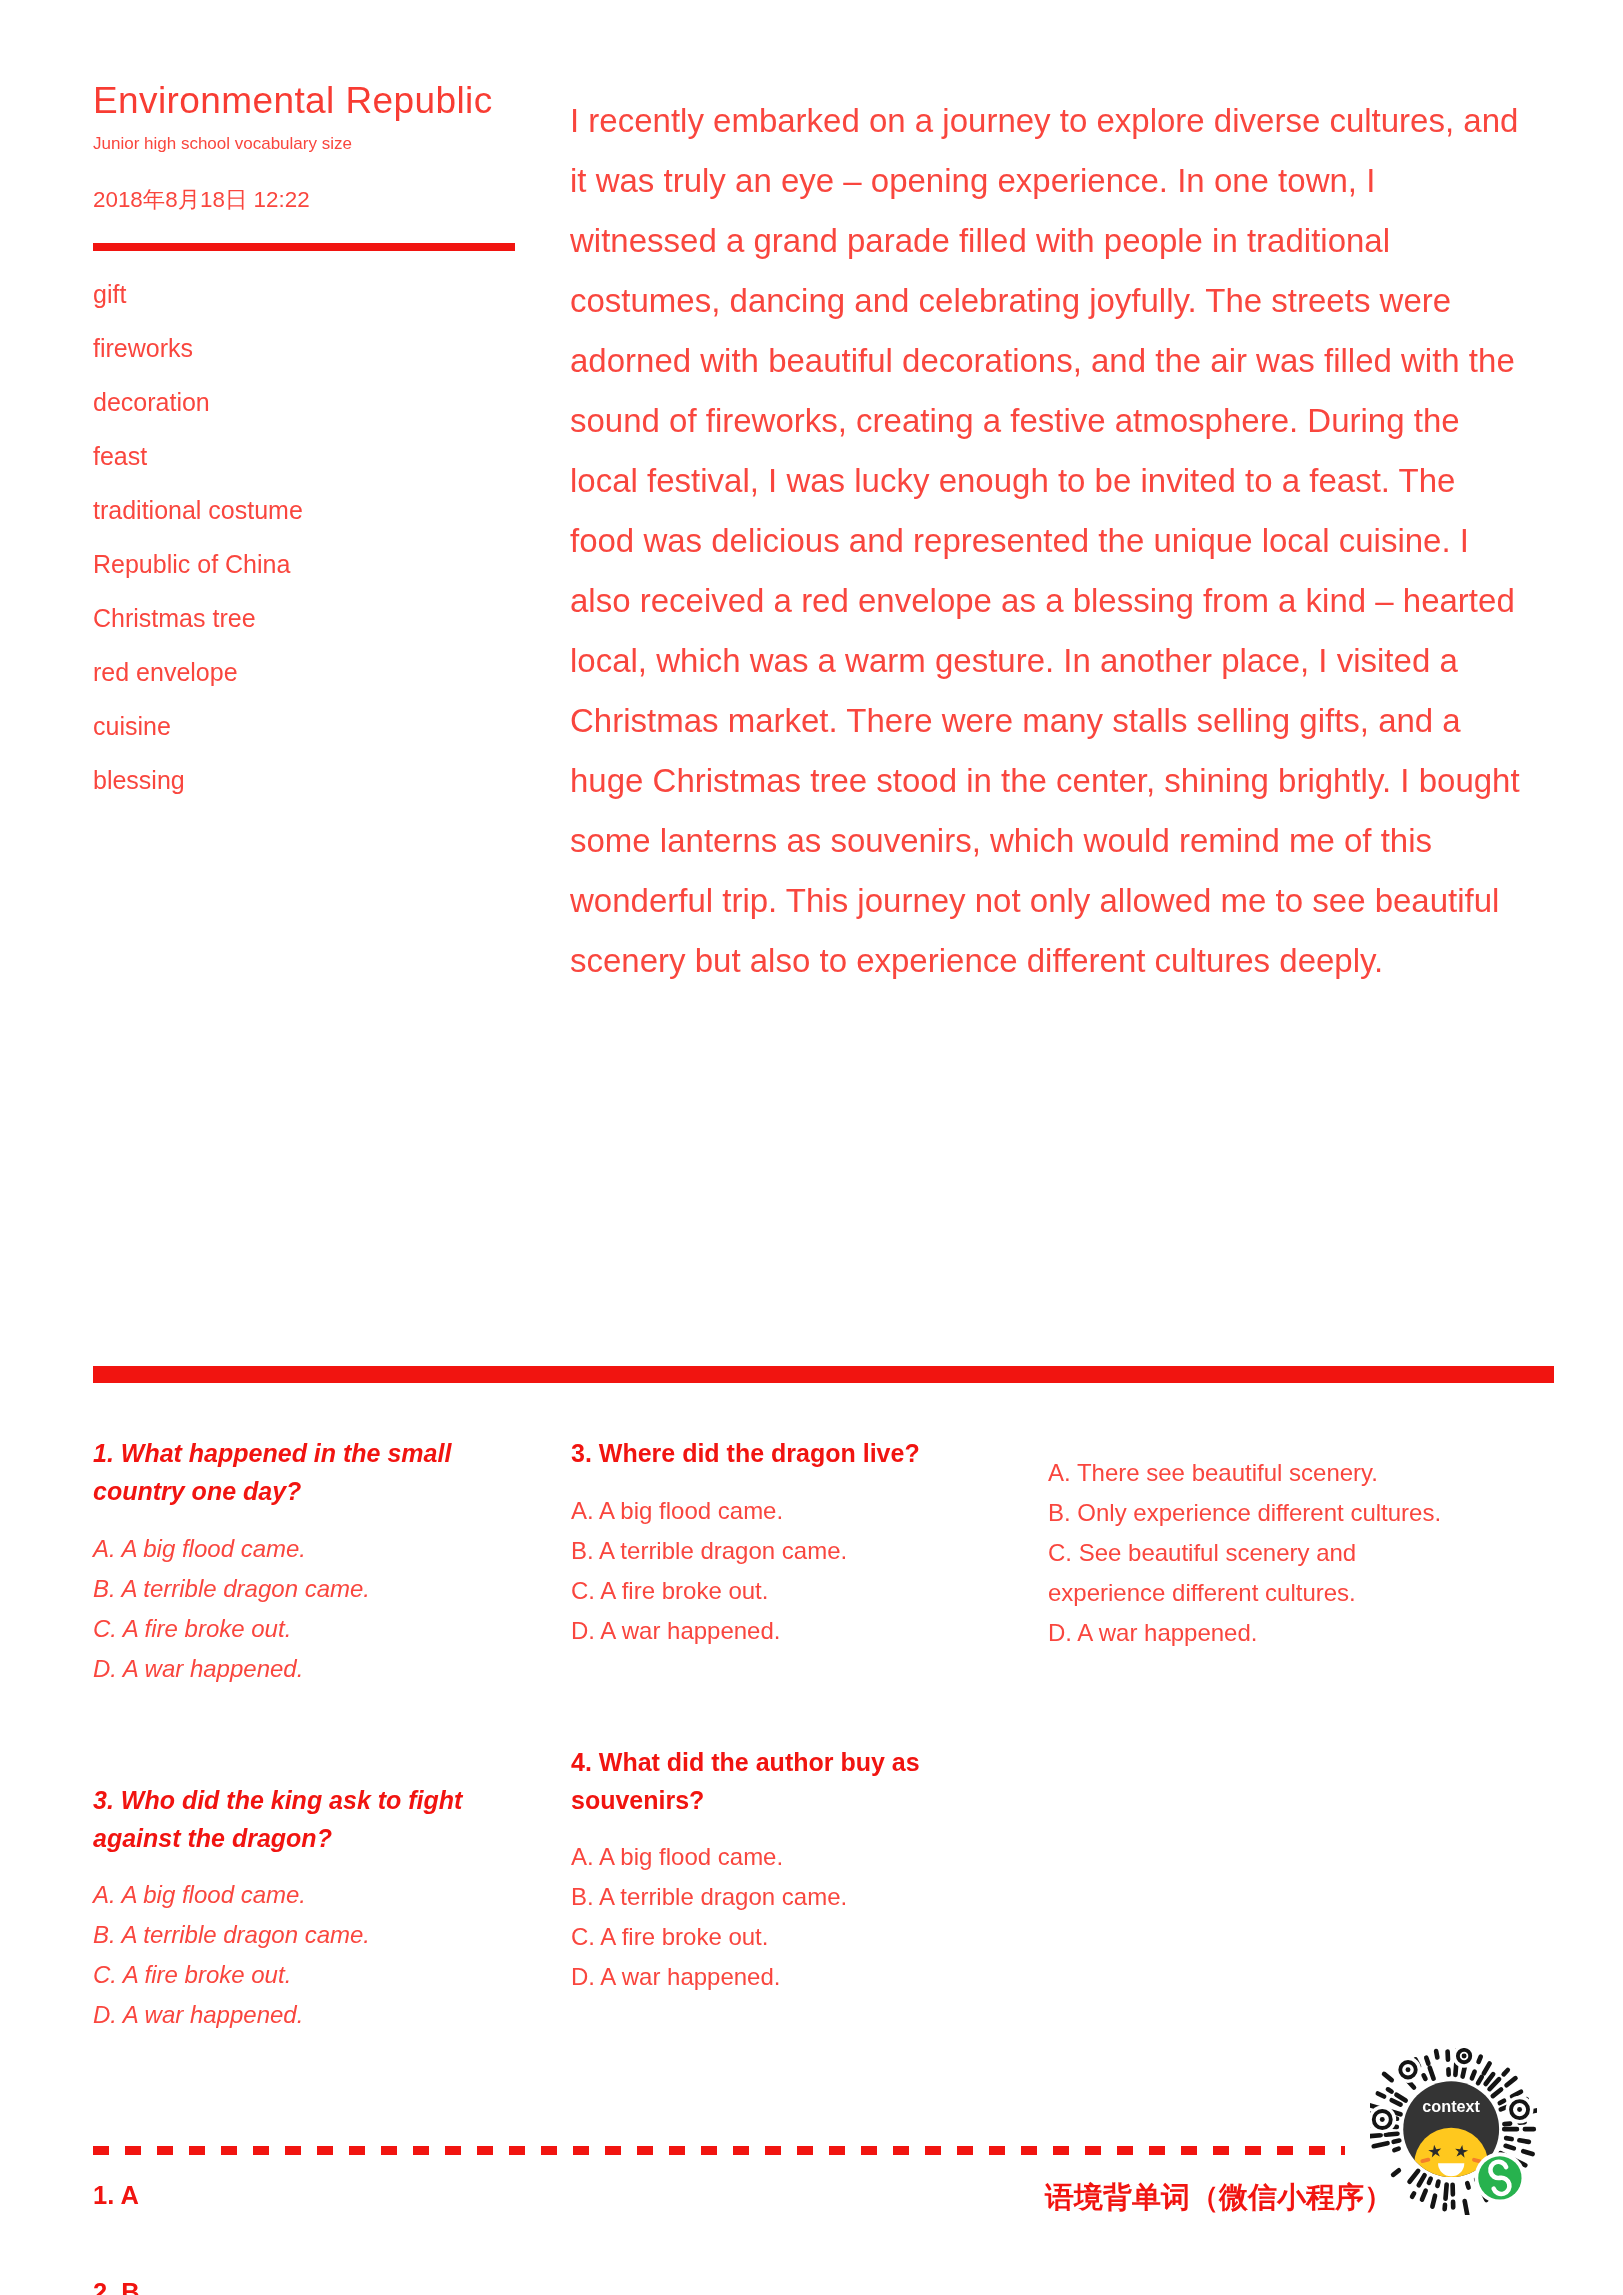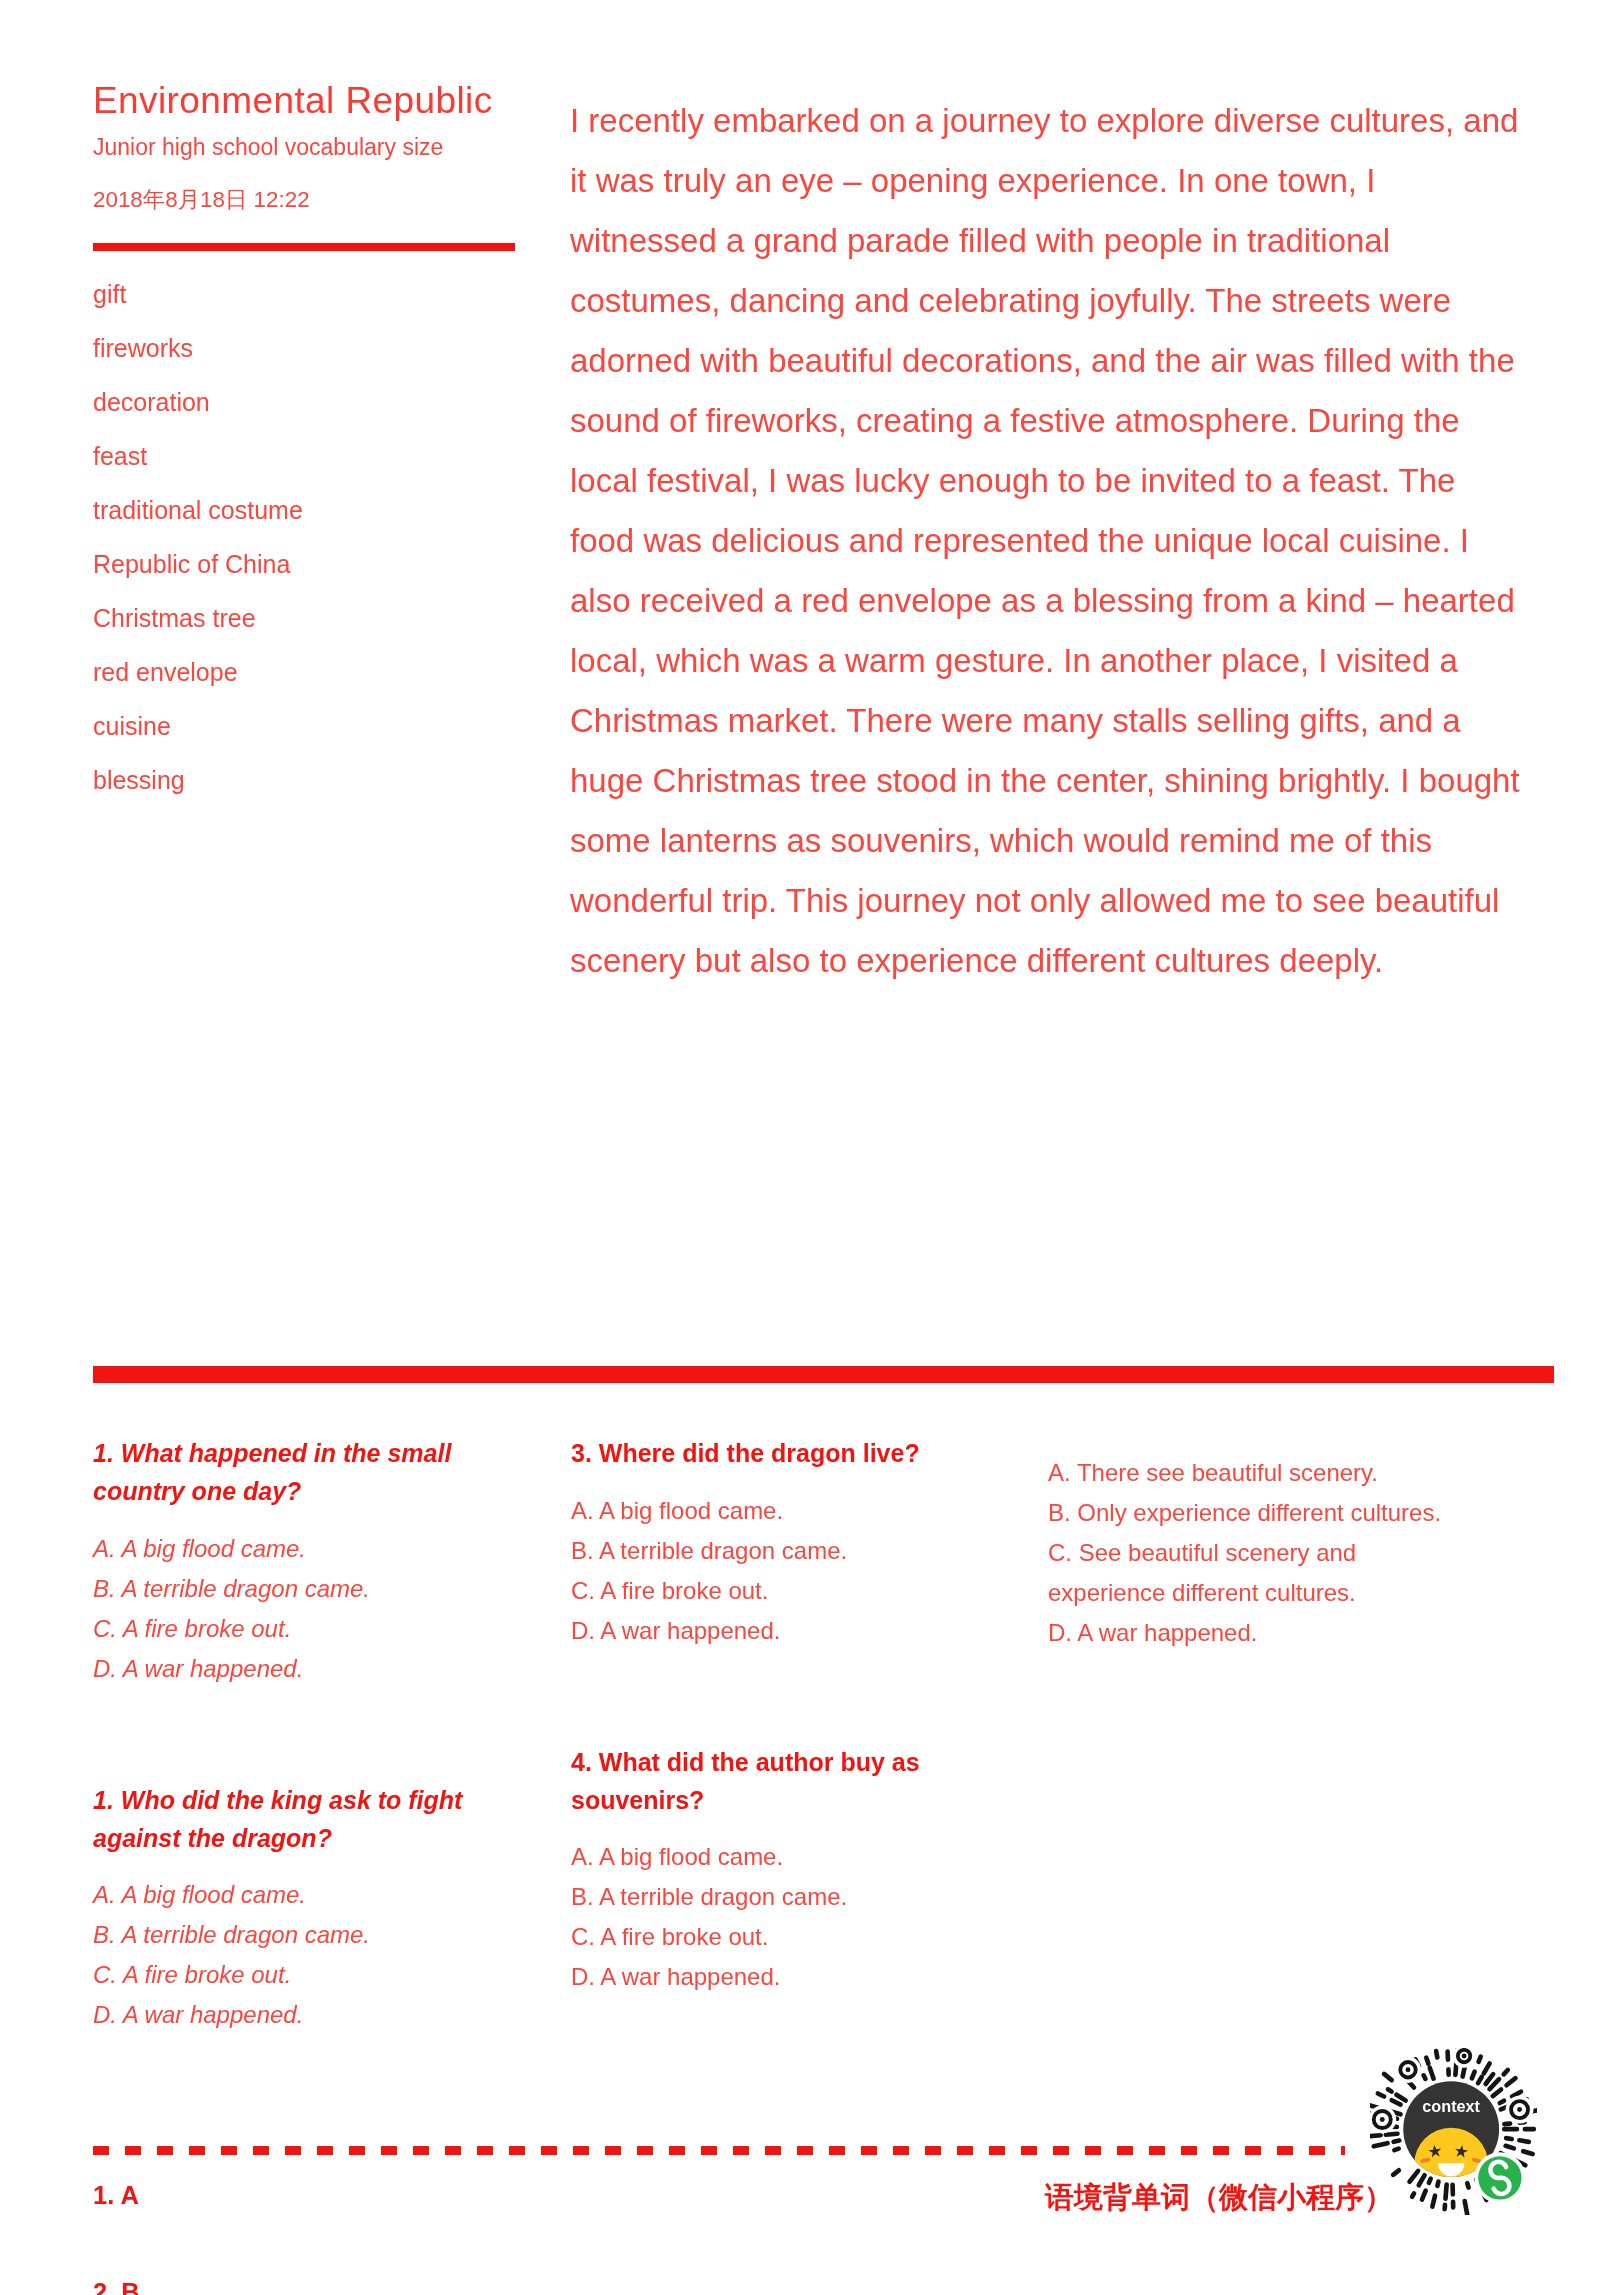--- a/index.html
+++ b/index.html
@@ -12,21 +12,21 @@
     --blush:#f47f2a;
   }
   html,body{margin:0;padding:0;}
   body{
     width:1623px;height:2295px;position:relative;background:#ffffff;
     font-family:"Liberation Sans", sans-serif;overflow:hidden;
   }
   .abs{position:absolute;}
   
   .page-title{left:93px;top:80px;font-size:37px;color:var(--title-red);letter-spacing:0.4px;}
-  .page-subtitle{left:93px;top:134px;font-size:23px;color:var(--body-red);}
+  .page-subtitle{left:93px;top:134px;font-size:17px;color:var(--body-red);}
   .page-date{left:93px;top:184px;font-size:22.4px;color:var(--body-red);}
   .hdr-divider{left:93px;top:243px;width:422px;height:7.7px;background:var(--strong-red);}
   
   .vocab{left:93px;top:267px;width:464px;}
   .vocab .vocab-item{font-size:25px;line-height:54px;color:var(--body-red);white-space:nowrap;}
   
   .passage{left:570px;top:91px;width:958px;font-size:33px;line-height:60px;color:var(--body-red);}
   .passage b{font-weight:normal;}
   
   .section-divider{left:93px;top:1366px;width:1461px;height:17px;background:var(--strong-red);}
@@ -91,21 +91,21 @@
 
   <div class="q-option">B. A terrible dragon came.</div>
 
   <div class="q-option">C. A fire broke out.</div>
 
   <div class="q-option">D. A war happened.</div>
 </div>
   </div>
 
   <div class="question">
-    <div class="q-heading">1. Who did the king ask to fight against the dragon?</div>
+    <div class="q-heading">3. Who did the king ask to fight against the dragon?</div>
     <div class="q-options">
   <div class="q-option">A. A big flood came.</div>
 
   <div class="q-option">B. A terrible dragon came.</div>
 
   <div class="q-option">C. A fire broke out.</div>
 
   <div class="q-option">D. A war happened.</div>
 </div>
   </div>

